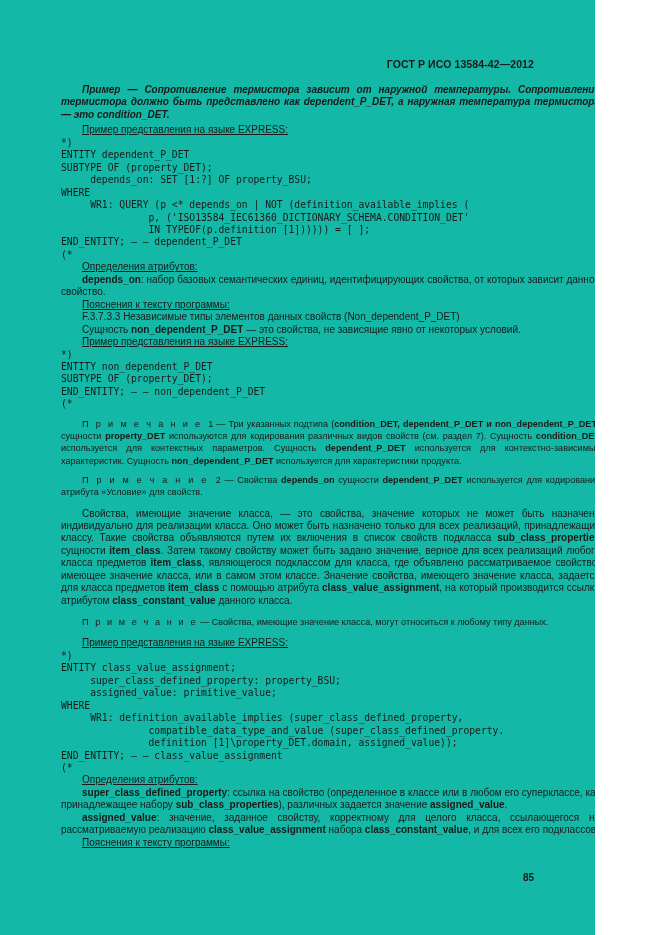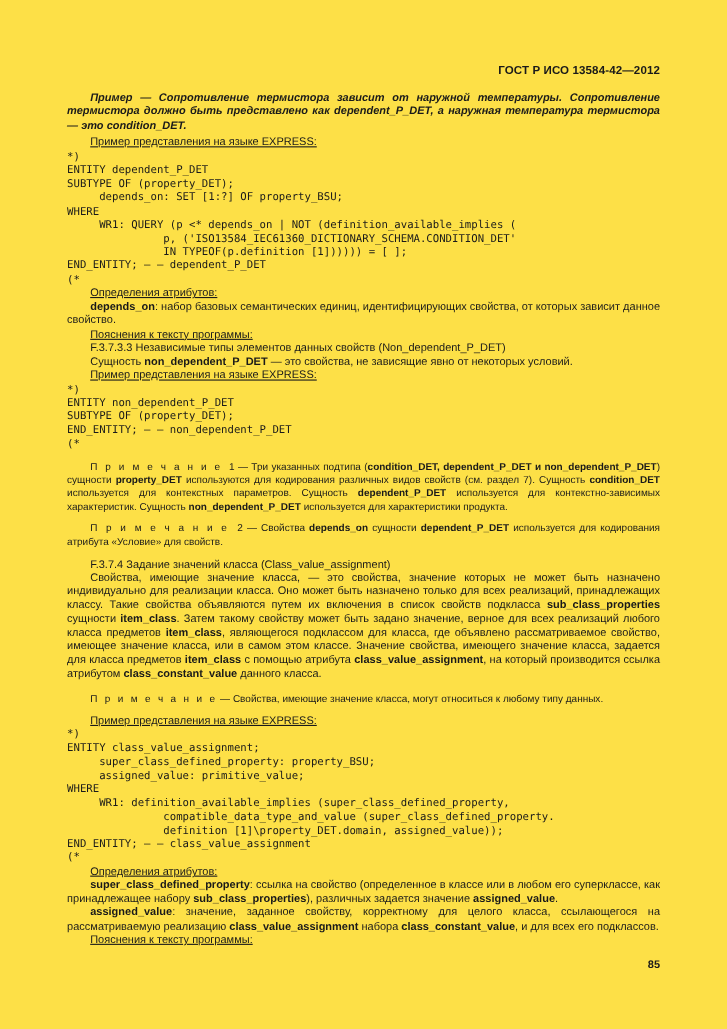--- a/index.html
+++ b/index.html
@@ -2,23 +2,23 @@
 <html lang="ru"><head>
 <meta charset="utf-8">
 <style>
   html, body {
     margin: 0;
     padding: 0;
     background: #ffffff;
   }
   .page {
     position: relative;
-    width: 661px;
+    width: 595px;
     height: 935px;
-    background: #fde047;
+    background: #14b8a6;
     font-family: "Liberation Sans", sans-serif;
     color: #1a1a1a;
     overflow: hidden;
     box-sizing: border-box;
   }
 
   .running-head {
     position: absolute;
     top: 58px;
     right: 61px;
@@ -147,21 +147,20 @@
     <div class="gap-7"></div>
 
     <p class="note"><span class="note-label">П р и м е ч а н и е</span><span>&nbsp; </span><span>1</span><span> — Три указанных подтипа (</span><b>condition_DET, dependent_P_DET и non_dependent_P_DET</b><span>) сущности </span><b>property_DET</b><span> используются для кодирования различных видов свойств (см. раздел 7). Сущность </span><b>condition_DET</b><span> используется для контекстных параметров. Сущность </span><b>dependent_P_DET</b><span> используется для контекстно-зависимых характеристик. Сущность </span><b>non_dependent_P_DET</b><span> используется для характеристики продукта.</span></p>
 
     <div class="gap-7"></div>
 
     <p class="note"><span class="note-label">П р и м е ч а н и е</span><span>&nbsp; </span><span>2</span><span> — Свойства </span><b>depends_on</b><span> сущности </span><b>dependent_P_DET</b><span> используется для кодирования атрибута «Условие» для свойств.</span></p>
 
     <div class="gap-9"></div>
 
-    <p class="heading">F.3.7.4 Задание значений класса (Class_value_assignment)</p>
 
     <p class="indent"><span>Свойства, имеющие значение класса, — это свойства, значение которых не может быть назначено индивидуально для реализации класса. Оно может быть назначено только для всех реализаций, принадлежащих классу. Такие свойства объявляются путем их включения в список свойств подкласса </span><b>sub_class_properties</b><span> сущности </span><b>item_class</b><span>. Затем такому свойству может быть задано значение, верное для всех реализаций любого класса предметов </span><b>item_class</b><span>, являющегося подклассом для класса, где объявлено рассматриваемое свойство, имеющее значение класса, или в самом этом классе. Значение свойства, имеющего значение класса, задается для класса предметов </span><b>item_class</b><span> с помощью атрибута </span><b>class_value_assignment</b><span>, на который производится ссылка атрибутом </span><b>class_constant_value</b><span> данного класса.</span></p>
 
     <div class="gap-9"></div>
 
     <p class="note"><span class="note-label">П р и м е ч а н и е</span><span>  —  Свойства, имеющие значение класса, могут относиться к любому типу данных.</span></p>
 
     <div class="gap-9"></div>
 
     <p class="underline-lead"><span class="u">Пример представления на языке EXPRESS:</span></p>

